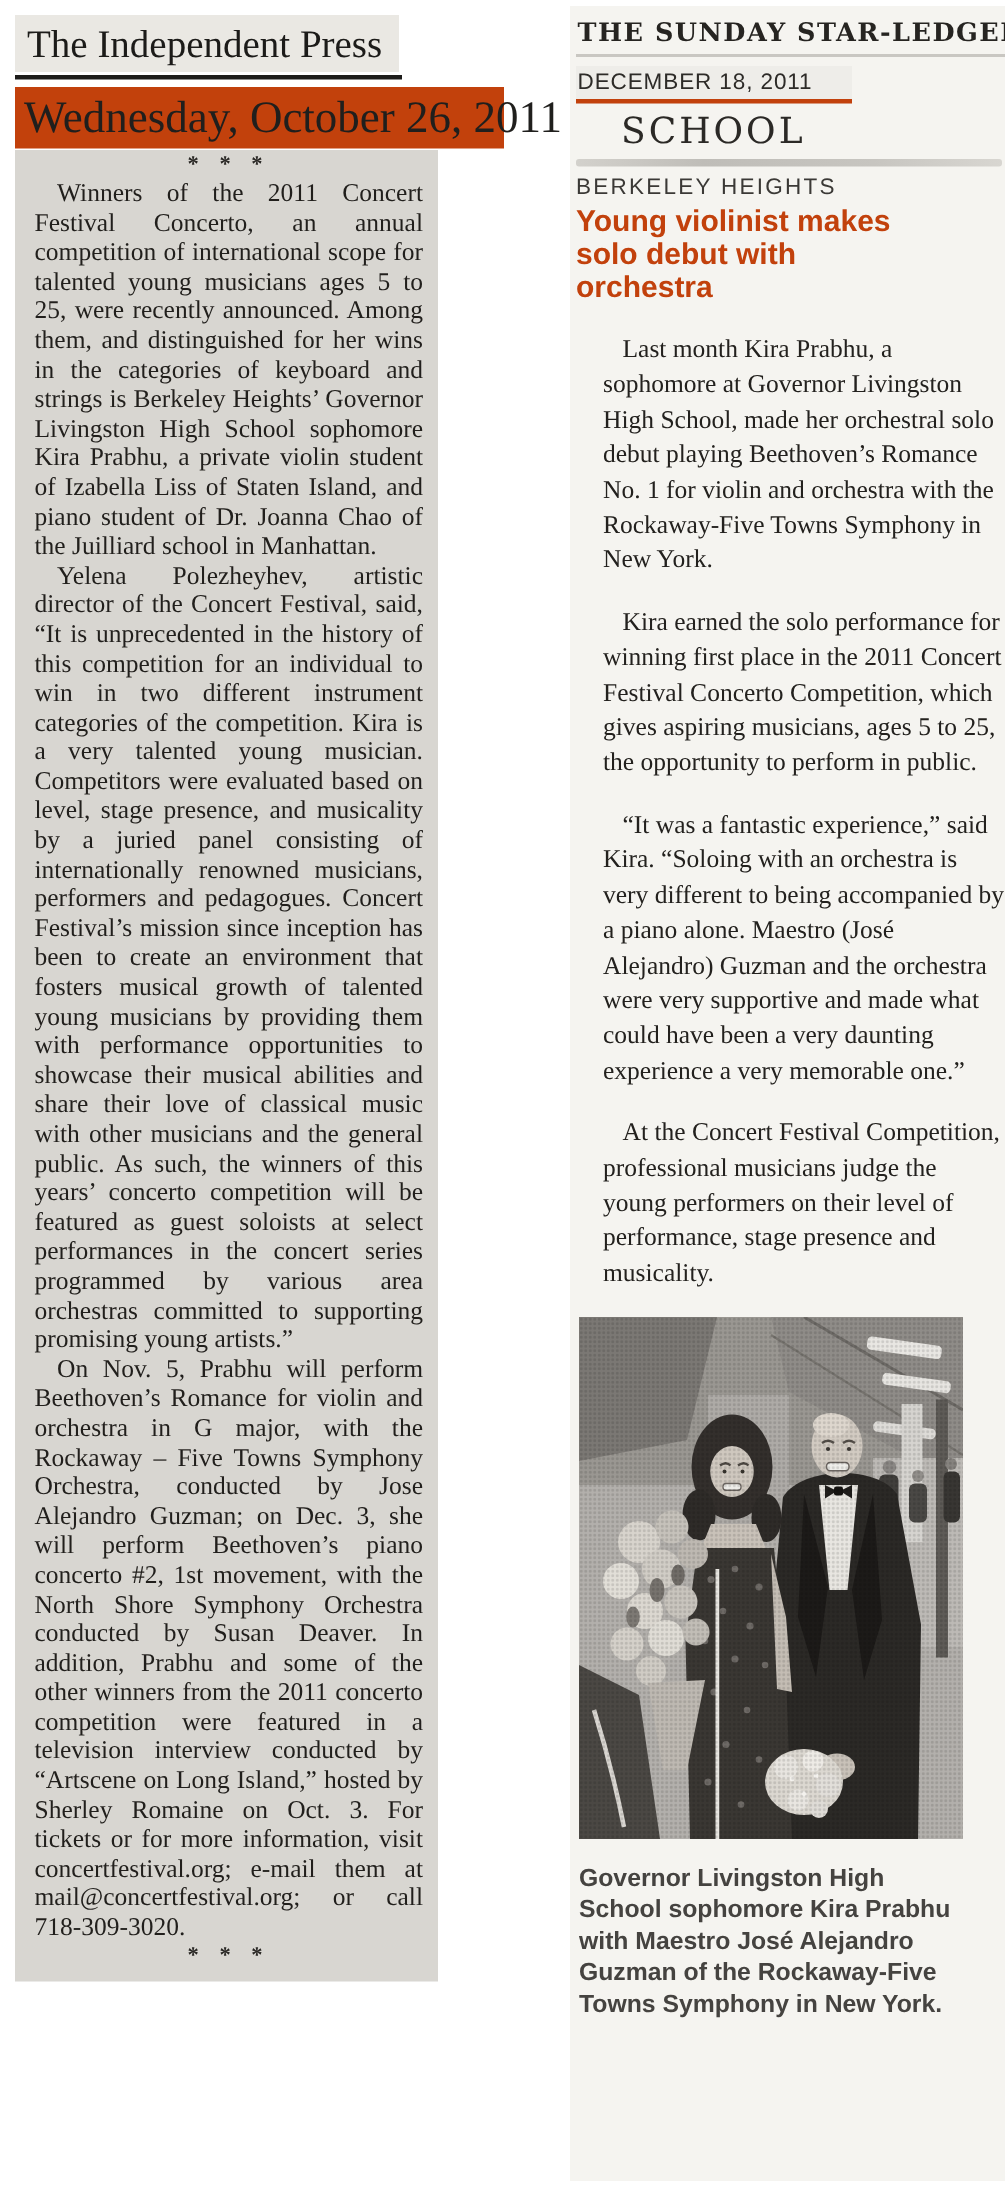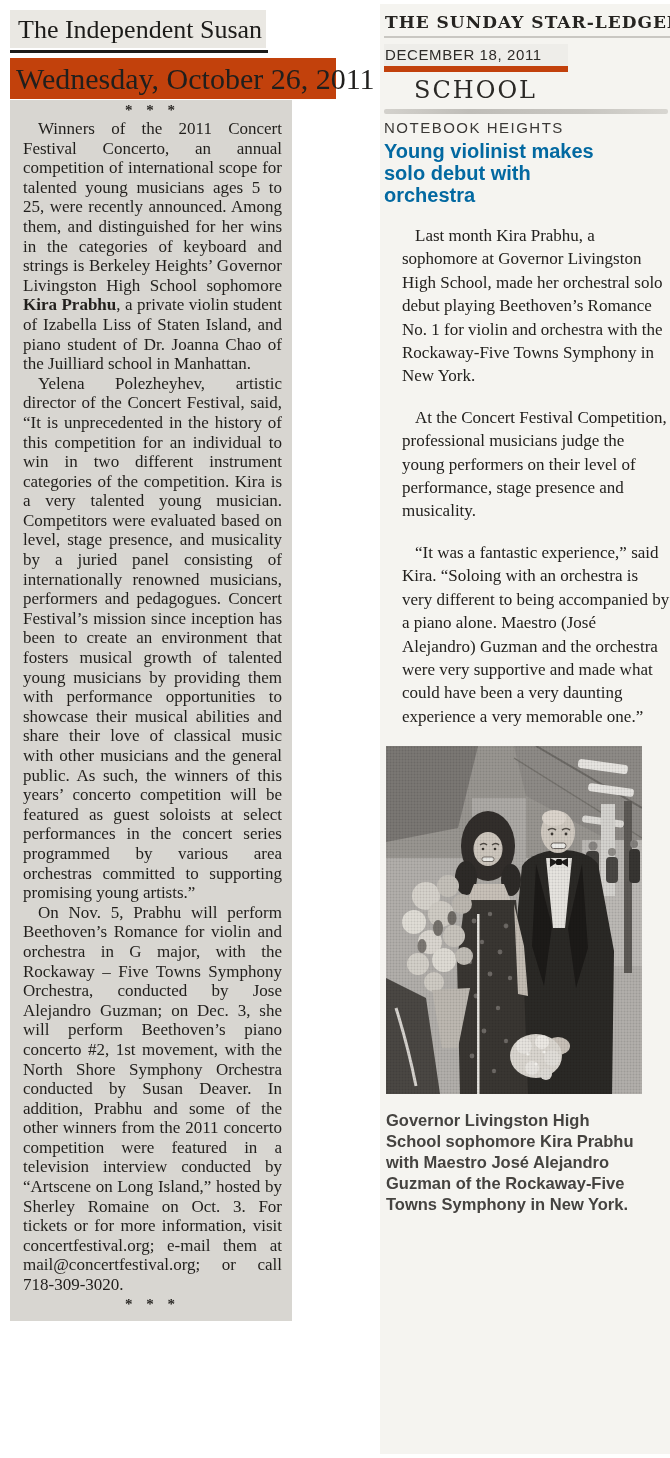--- a/index.html
+++ b/index.html
@@ -26,95 +26,96 @@
     padding:2px 10px 8px 13px;margin-top:1px;
     font-family:"Liberation Serif", serif;font-size:17px;line-height:19.6px;
     color:#211f1c;text-align:justify;
   }
   .ip-body p{margin:0;text-indent:15px;}
   .stars{
     text-align:center;text-indent:0 !important;font-weight:bold;
     letter-spacing:5px;font-size:15px;line-height:17px;color:#2a2825;
   }
   .stars.bottom{margin-top:1px;}
-  .bold-name{font-weight:bold;}
+  .bold-name{font-weight:normal;}
 
   
   .right-clip{
     position:absolute;left:380px;top:4px;width:290px;height:1450px;
     background:#f5f4f0;box-sizing:border-box;padding:6px 0 0 4px;
   }
   .sl-masthead{
     font-family:"DejaVu Serif", serif;font-weight:bold;font-size:17px;
     letter-spacing:1px;color:#262421;padding:2px 0 4px 1px;
     border-bottom:2px solid #c9c7c2;white-space:nowrap;
   }
   .sl-date{
     display:inline-block;font-family:"Liberation Sans", sans-serif;
     font-size:15px;letter-spacing:0.6px;color:#2d2b28;margin-top:6px;
-    background:#eeede9;border-bottom:6px solid #c2410c;padding:2px 26px 3px 1px;
+    background:#eeede9;border-bottom:3px solid #c2410c;padding:2px 26px 3px 1px;
   }
   .sl-section{
     font-family:"DejaVu Serif", serif;font-size:24px;line-height:26px;
     letter-spacing:2px;color:#2b2926;margin-top:5px;margin-left:30px;
   }
   .sl-section-rule{
     height:5px;background:linear-gradient(90deg,#d3d1cc,#bfbdb8 30%,#c7c5c0 70%,#d8d6d1);
     margin:6px 2px 5px 0;border-radius:2px;
   }
   .sl-kicker{
     font-family:"Liberation Sans", sans-serif;font-size:15px;
     letter-spacing:1.5px;color:#3b3936;margin:1px 0 4px 0;
   }
   .sl-headline{
     font-family:"Liberation Sans", sans-serif;font-weight:bold;
-    font-size:20px;line-height:22px;color:#0369a1;width:236px;margin-bottom:6px;
+    font-size:20px;line-height:22px;color:#c2410c;width:236px;margin-bottom:6px;
   }
   .sl-body p{
     font-family:Liberation Serif, serif;font-size:17px;line-height:23.4px;
     color:#23211e;margin:18px;text-indent:13px;width:268px;
   }
   figure.sl-photo{margin:14px 0 0 2px;width:256px;}
   figure.sl-photo svg{display:block;}
   figcaption.sl-caption{
     font-family:"Liberation Sans", sans-serif;font-weight:bold;
     font-size:16.5px;line-height:21px;color:#454340;margin-top:16px;width:250px;
   }
 </style>
 </head>
 <body>
 
 <div class="left-clip">
-  <div class="ip-masthead-strip">The Independent Susan</div>
+  <div class="ip-masthead-strip">The Independent Press</div>
   <div class="ip-masthead-rule"></div>
   <div class="ip-date-strip">Wednesday, October 26, 2011</div>
 
   <div class="ip-body">
     <p class="stars">* * *</p>
     <p><span>Winners of the 2011 Concert Festival Concerto, an annual competition of international scope for talented young musicians ages 5 to 25, were recently announced. Among them, and distinguished for her wins in the categories of keyboard and strings is Berkeley Heights’ Governor Livingston High School sophomore </span><span class="bold-name">Kira Prabhu</span><span>, a private violin student of Izabella Liss of Staten Island, and piano student of Dr. Joanna Chao of the Juilliard school in Manhattan.</span></p>
     <p>Yelena Polezheyhev, artistic director of the Concert Festival, said, “It is unprecedented in the history of this competition for an individual to win in two different instrument categories of the competition. Kira is a very talented young musician. Competitors were evaluated based on level, stage presence, and musicality by a juried panel consisting of internationally renowned musicians, performers and pedagogues. Concert Festival’s mission since inception has been to create an environment that fosters musical growth of talented young musicians by providing them with performance opportunities to showcase their musical abilities and share their love of classical music with other musicians and the general public. As such, the winners of this years’ concerto competition will be featured as guest soloists at select performances in the concert series programmed by various area orchestras committed to supporting promising young artists.”</p>
     <p>On Nov. 5, Prabhu will perform Beethoven’s Romance for violin and orchestra in G major, with the Rockaway – Five Towns Symphony Orchestra, conducted by Jose Alejandro Guzman; on Dec. 3, she will perform Beethoven’s piano concerto #2, 1st movement, with the North Shore Symphony Orchestra conducted by Susan Deaver. In addition, Prabhu and some of the other winners from the 2011 concerto competition were featured in a television interview conducted by “Artscene on Long Island,” hosted by Sherley Romaine on Oct. 3. For tickets or for more information, visit concertfestival.org; e-mail them at mail@concertfestival.org; or call 718-309-3020.</p>
     <p class="stars bottom">* * *</p>
   </div>
 </div>
 
 <div class="right-clip">
   <div class="sl-masthead">THE SUNDAY STAR-LEDGER</div>
   <div>
     <span class="sl-date">DECEMBER 18, 2011</span>
   </div>
   <div class="sl-section">SCHOOL</div>
   <div class="sl-section-rule"></div>
-  <div class="sl-kicker">NOTEBOOK HEIGHTS</div>
+  <div class="sl-kicker">BERKELEY HEIGHTS</div>
   <div class="sl-headline">Young violinist makes solo debut with orchestra</div>
 
   <div class="sl-body">
     <p>Last month Kira Prabhu, a sophomore at Governor Livingston High School, made her orchestral solo debut playing Beethoven’s Romance No. 1 for violin and orchestra with the Rockaway-Five Towns Symphony in New York.</p>
+    <p>Kira earned the solo performance for winning first place in the 2011 Concert Festival Concerto Competition, which gives aspiring musicians, ages 5 to 25, the opportunity to perform in public.</p>
+    <p>“It was a fantastic experience,” said Kira. “Soloing with an orchestra is very different to being accompanied by a piano alone. Maestro (José Alejandro) Guzman and the orchestra were very supportive and made what could have been a very daunting experience a very memorable one.”</p>
     <p>At the Concert Festival Competition, professional musicians judge the young performers on their level of performance, stage presence and musicality.</p>
-    <p>“It was a fantastic experience,” said Kira. “Soloing with an orchestra is very different to being accompanied by a piano alone. Maestro (José Alejandro) Guzman and the orchestra were very supportive and made what could have been a very daunting experience a very memorable one.”</p>
   </div>
 
   <figure class="sl-photo">
     <svg width="256" height="348" viewBox="0 0 256 348" xmlns="http://www.w3.org/2000/svg">
       <defs>
         <pattern id="ht" width="3" height="3" patternUnits="userSpaceOnUse">
           <circle cx="1.5" cy="1.5" r="1" fill="#000" opacity="0.12"></circle>
         </pattern>
       </defs>
 

